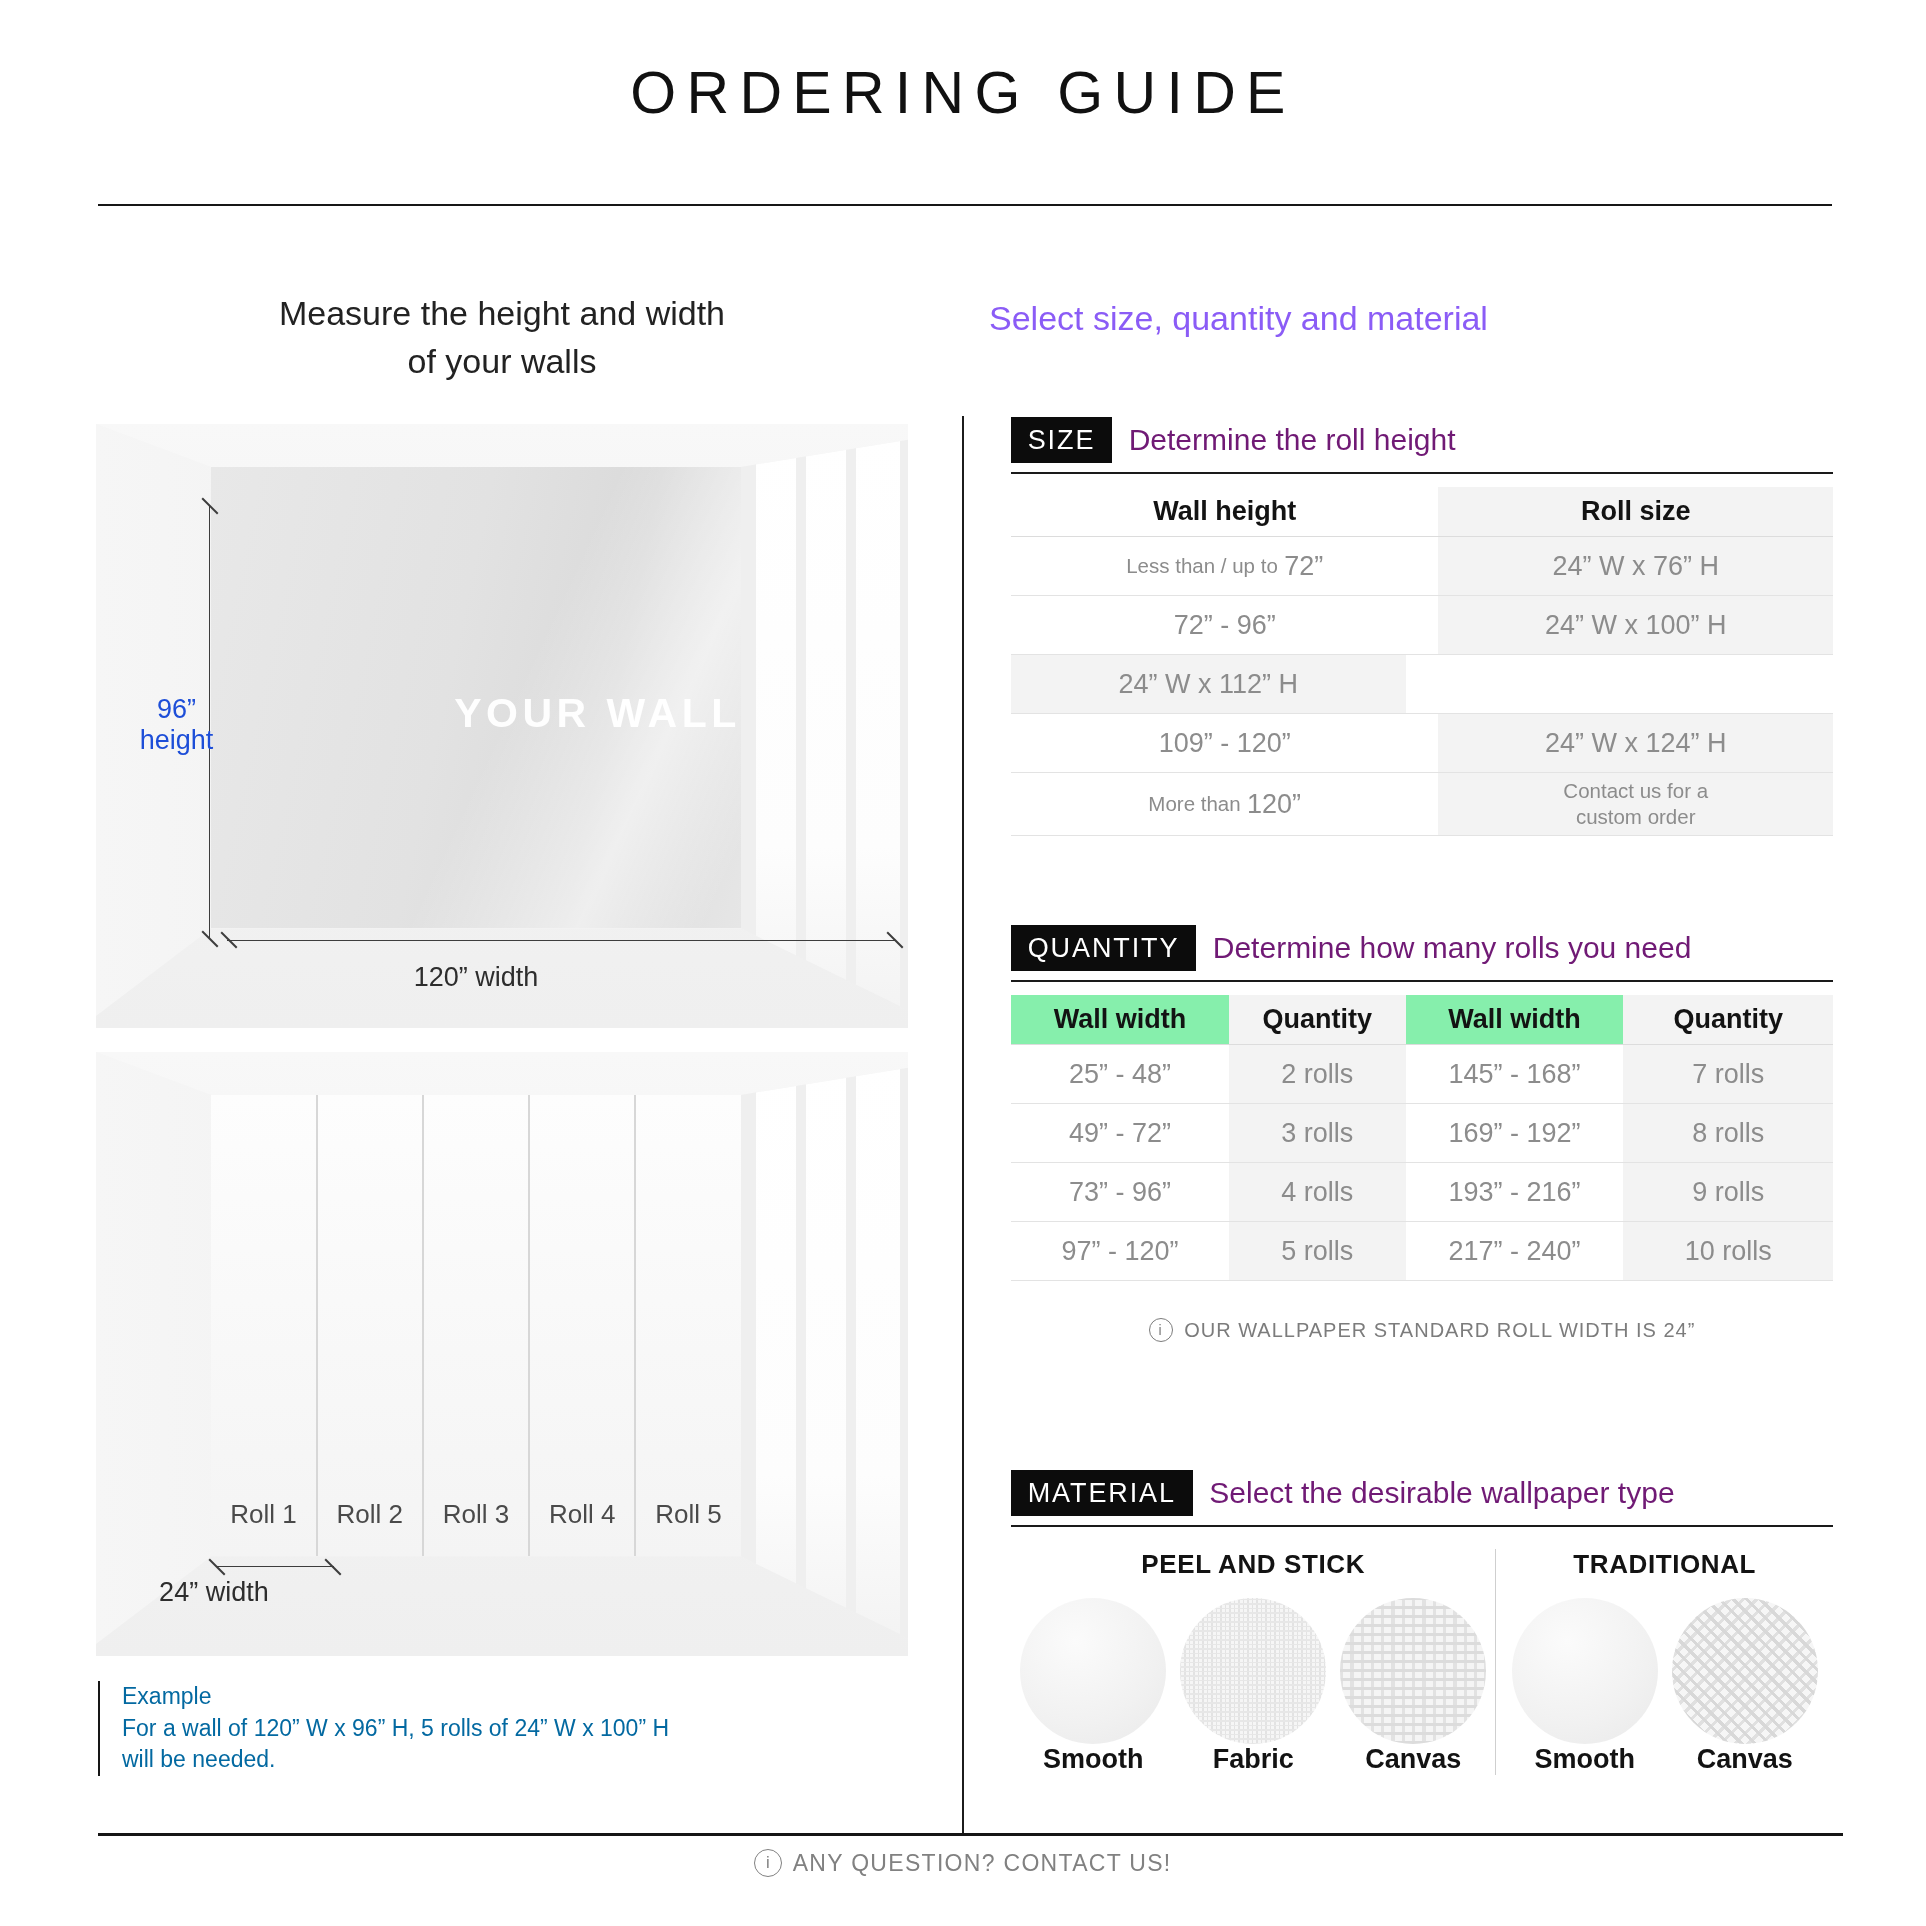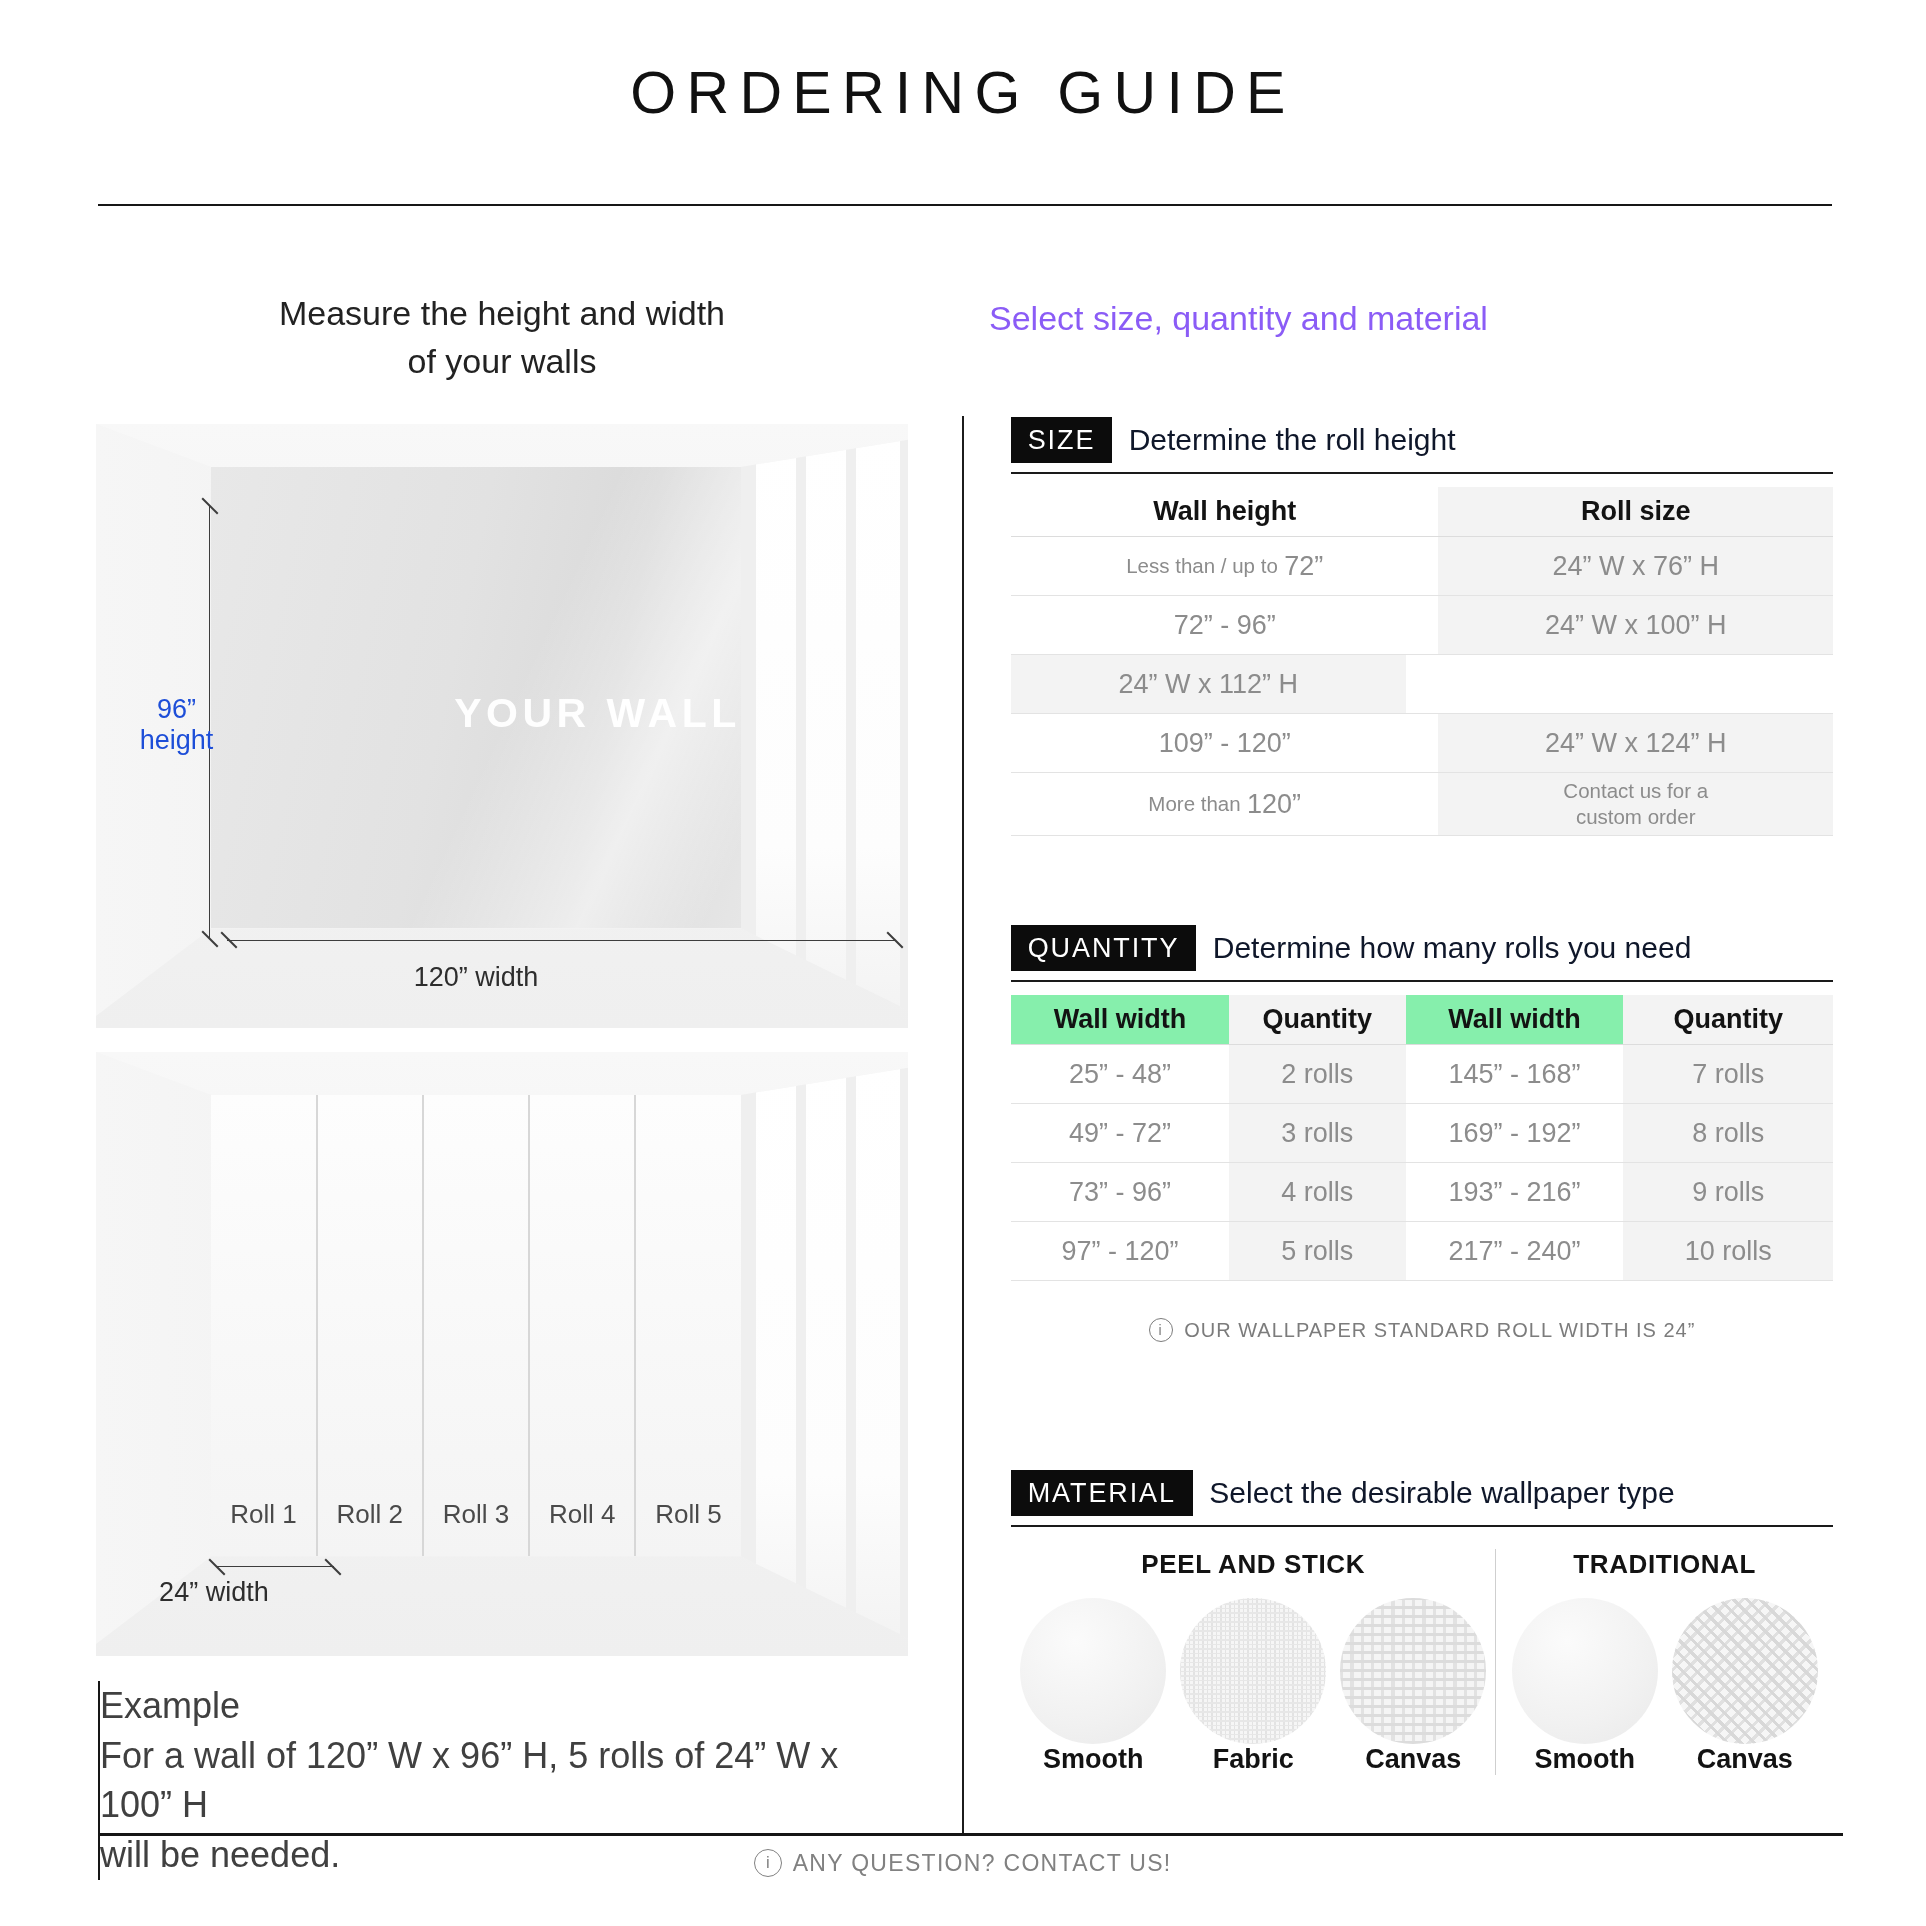--- a/index.html
+++ b/index.html
@@ -56,28 +56,28 @@
   .mline.h2{left:121px;top:514px;height:1.3px;width:117px;}
   .tick{position:absolute;width:22px;height:1.9px;background:#3d3d3d;transform:rotate(45deg);}
 
   
   .panels{position:absolute;left:14.2%;top:7.1%;width:65.2%;height:76.4%;display:flex;gap:1.9px;background:#d7d7d7;}
   .panel{position:relative;flex:1;background:linear-gradient(180deg,#fdfdfd,#f4f4f4);}
   .roll-label{position:absolute;left:0;bottom:26px;width:100%;text-align:center;font-size:26px;color:#4a4a4a;}
   .width-label-sm{position:absolute;left:15.4px;top:525px;width:205px;text-align:center;font-size:27px;color:#2d2d2d;}
 
   
-  .example{top:1681px;left:98px;width:803px;border-left:2.6px solid #161616;
-           font-size:36px;line-height:1.38;color:#404040;}
+  .example{top:1681px;left:98px;width:803px;border-left:2.6px solid #161616;padding-left:22px;
+           font-size:23px;line-height:1.38;color:#0369a1;}
 
   
   .section{left:1011px;width:822px;}
   .sec-head{display:flex;align-items:center;gap:16.7px;}
   .chip{background:#0c0c0c;color:#fff;font-size:27px;letter-spacing:1.9px;padding:7.7px 16.7px;flex:0 0 auto;}
-  .sec-sub{font-size:30px;color:#0f172a;}
+  .sec-sub{font-size:30px;color:#701a75;}
   .sec-rule{height:1.9px;background:#1a1a1a;margin-top:9px;}
 
   
   .tbl{margin-top:13px;}
   .trow{display:flex;border-bottom:1.3px solid #e3e3e3;}
   .trow.head{border-bottom:1.3px solid #dcdcdc;}
   .tcell{display:flex;align-items:center;justify-content:center;gap:6.4px;text-align:center;}
   .size-c1{width:52%;}
   .size-c2{width:48%;background:#f3f3f3;}
   .head .tcell{font-weight:bold;font-size:27px;color:#131313;height:49px;background-clip:padding-box;}

